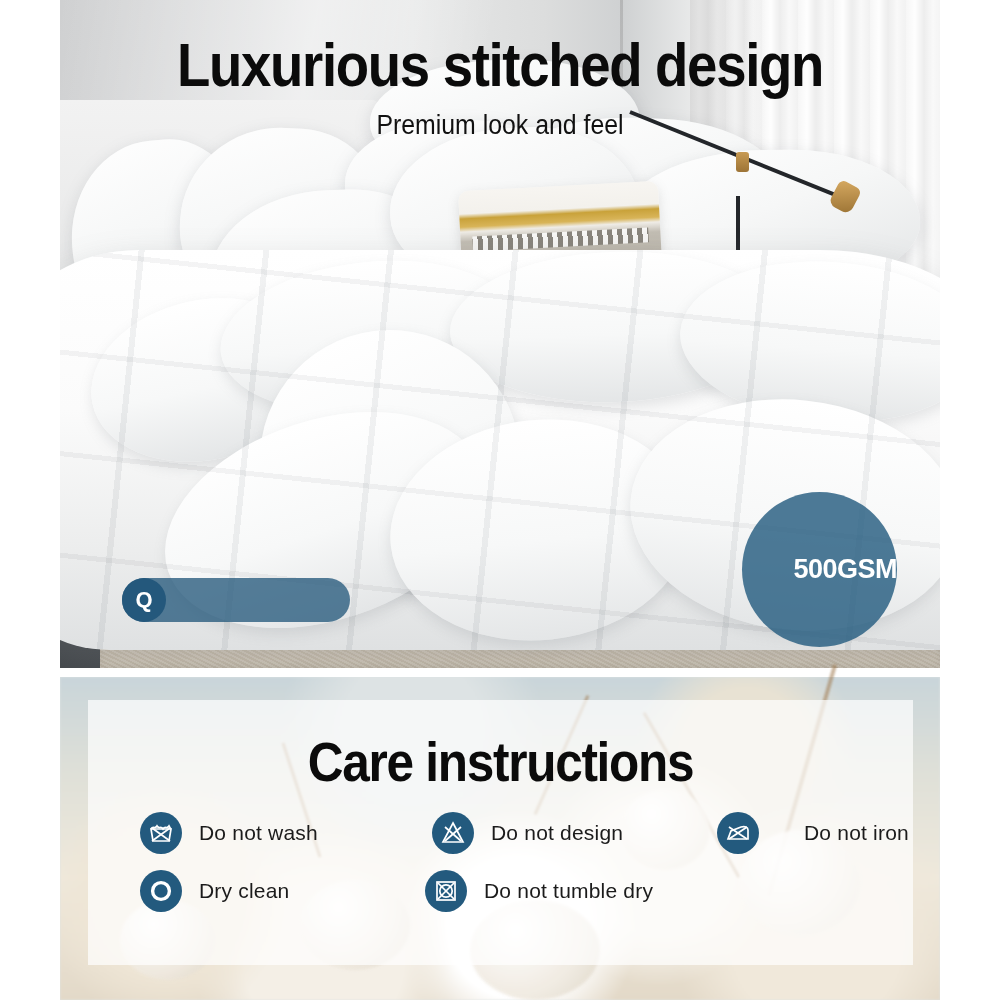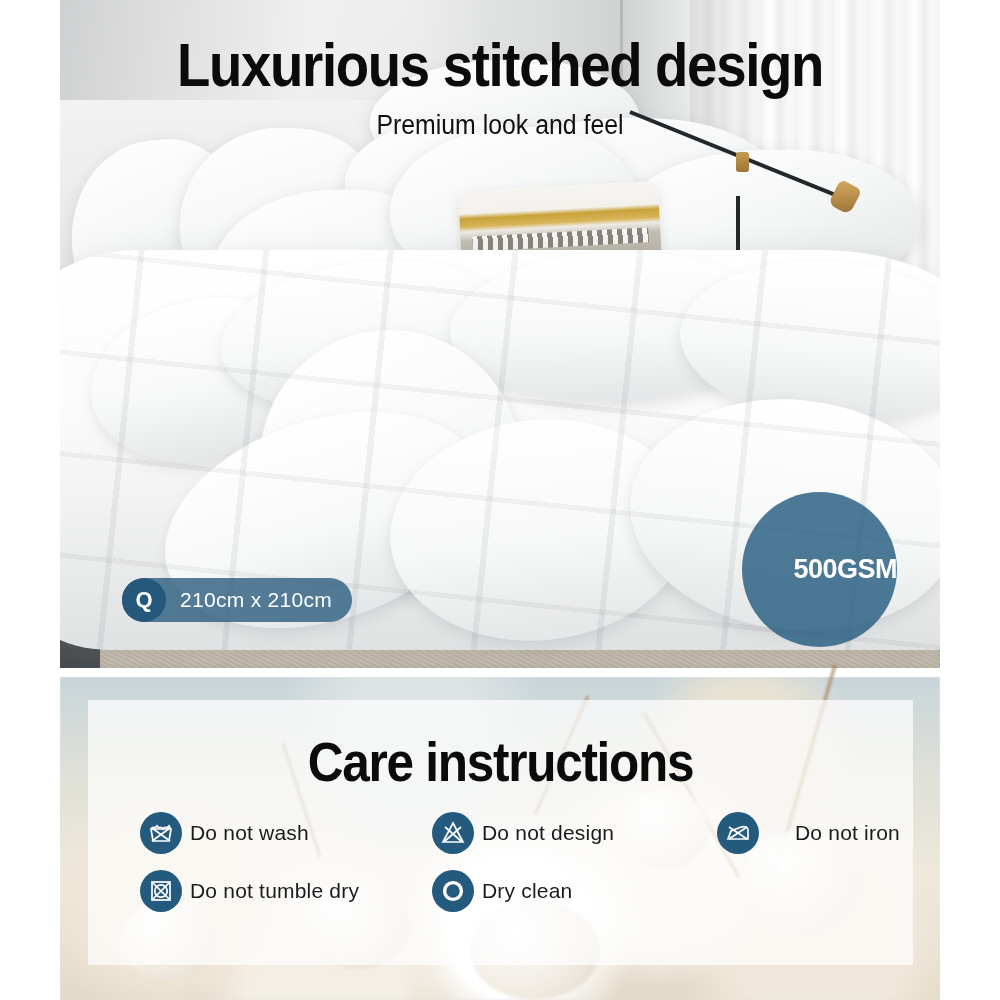--- a/index.html
+++ b/index.html
@@ -259,21 +259,21 @@
   .care-item.w1 { width: 292px; }
   .care-item.w2 { width: 285px; }
   .care-item.w3 { width: 210px; gap: 28px; }
   .care-icon {
     width: 42px; height: 42px; border-radius: 50%;
     background: #235a7e;
     display: flex; align-items: center; justify-content: center;
     flex: none;
   }
   .care-label {
-    margin-left: 8px; font-size: 21px; color: #1b1b1b;
+    margin-left: 17px; font-size: 21px; color: #1b1b1b;
     white-space: nowrap; letter-spacing: .2px;
   }
 </style>
 </head>
 <body>
 
 <div id="page">
 
   <div class="hero">
     <div class="wall"></div>
@@ -315,21 +315,20 @@
     <div class="quilt-roll q-f"></div>
     <div class="quilt-roll q-g"></div>
     <div class="seams"></div>
   </div>
 
   <div class="headline">Luxurious stitched design</div>
   <div class="subhead">Premium look and feel</div>
 
   <div class="size-badge">
     <div class="size-badge-circle">Q</div>
-    <div class="size-badge-text">210cm x 210cm</div>
   </div>
 
   <div class="gsm-badge">
     <span class="gsm-text">500GSM</span>
   </div>
 
   <div class="care">
     <div class="cotton-bg"></div>
 
   </div>
@@ -381,38 +380,38 @@
             <path d="M22 7 L4 19"></path>
           </svg>
         </span>
         <span class="care-label">Do not iron</span>
       </div>
 
     </div>
 
     <div class="care-row">
 
+      <div class="care-item w2">
+        <span class="care-icon">
+          <svg width="26" height="26" viewBox="0 0 26 26" fill="none" stroke="#ffffff" stroke-width="3.4">
+            <circle cx="13" cy="13" r="8.4"></circle>
+          </svg>
+        </span>
+        <span class="care-label">Dry clean</span>
+      </div>
+
       <div class="care-item w1">
         <span class="care-icon">
           <svg width="26" height="26" viewBox="0 0 26 26" fill="none" stroke="#ffffff" stroke-width="1.7">
             <rect x="4" y="4" width="18" height="18"></rect>
             <circle cx="13" cy="13" r="6.2"></circle>
             <path d="M5 5 L21 21"></path>
             <path d="M21 5 L5 21"></path>
           </svg>
         </span>
         <span class="care-label">Do not tumble dry</span>
       </div>
 
-      <div class="care-item w2">
-        <span class="care-icon">
-          <svg width="26" height="26" viewBox="0 0 26 26" fill="none" stroke="#ffffff" stroke-width="3.4">
-            <circle cx="13" cy="13" r="8.4"></circle>
-          </svg>
-        </span>
-        <span class="care-label">Dry clean</span>
-      </div>
-
     </div>
 
   </div>
 
 </div>
 
 </body></html>

